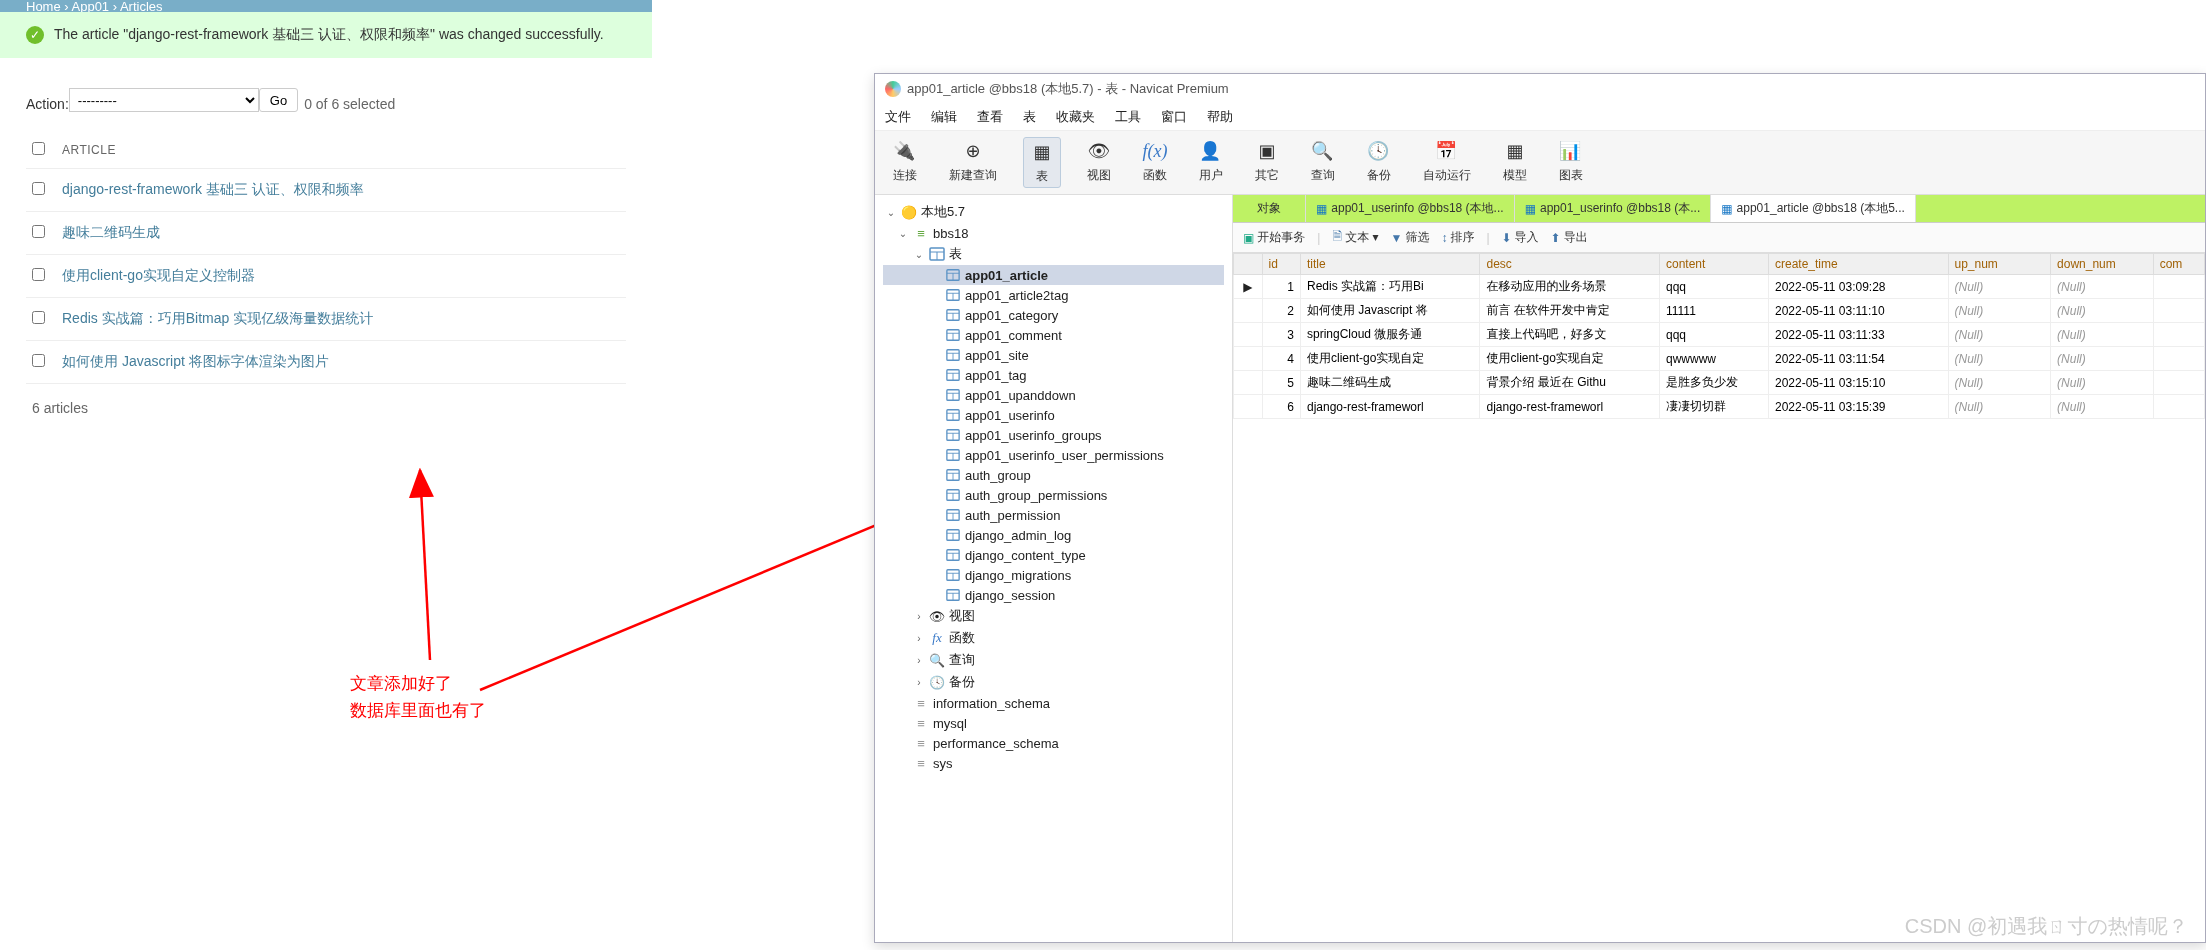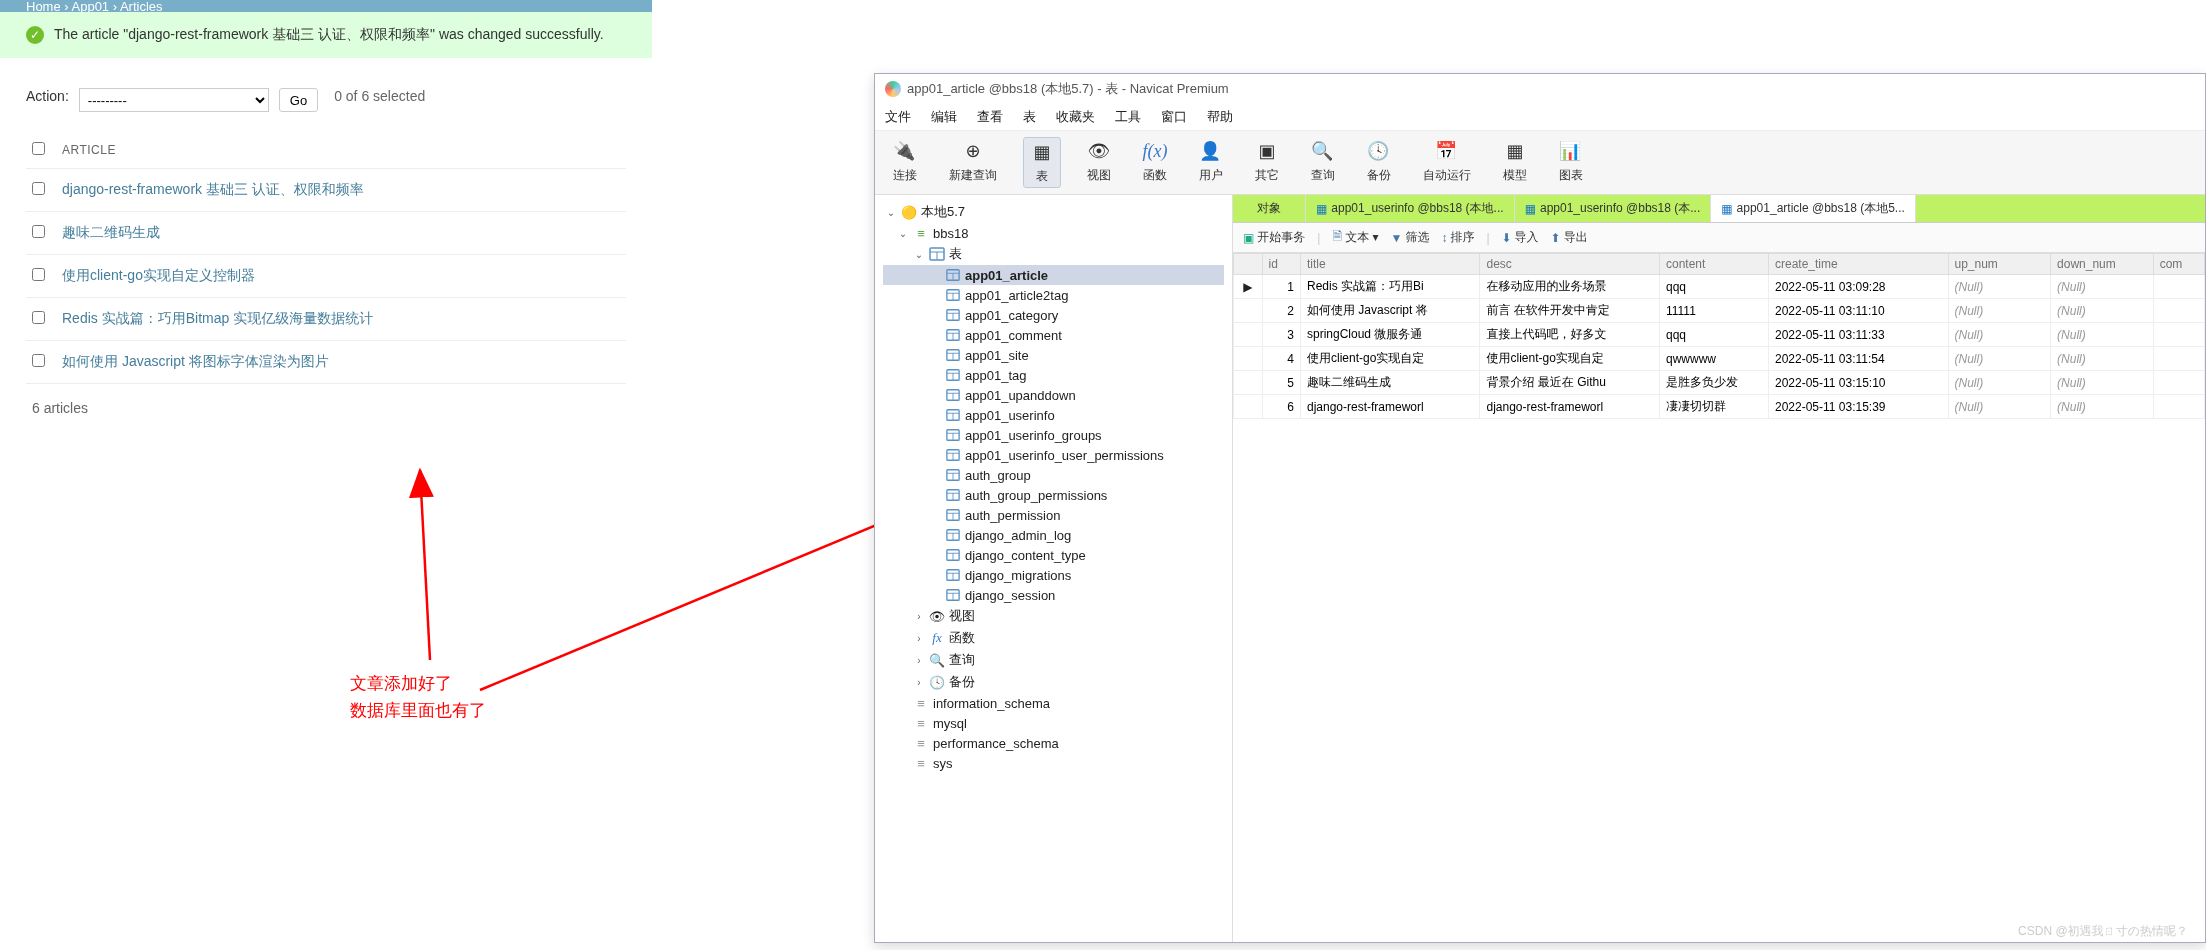--- a/index.html
+++ b/index.html
@@ -7,21 +7,21 @@
 
 
 .django { width: 652px; height: 950px; float: left; }
 .django-header { background: #79aec8; height: 12px; color: #fff; padding: 0 26px; font-size: 13px; display: flex; align-items: center; gap: 8px; overflow: hidden; }
 .success-bar { background: #dfd; padding: 14px 26px; color: #333; font-size: 14px; display: flex; align-items: center; gap: 10px; }
 .success-bar .check { width: 18px; height: 18px; border-radius: 50%; background: #70bf2b; color: #fff; display: inline-flex; align-items: center; justify-content: center; font-size: 12px; }
 .success-bar b { color: #333; font-weight: normal; }
 
 .django-content { padding: 30px 26px; }
 .django-content h1 { font-size: 24px; font-weight: 300; color: #333; margin-bottom: 30px; }
-.action-row { display: flex; align-items: flex-start; gap: 10px; color: #444; font-size: 14px; margin-bottom: 20px; }
+.action-row { display: flex; align-items: flex-end; color: #444; font-size: 14px; margin-bottom: 20px; }
 .action-row label { color: #333; }
 .action-row select { height: 24px; width: 190px; border: 1px solid #ccc; background: #fff; font-size: 13px; padding: 0 4px; }
 .action-row button { height: 24px; padding: 0 10px; border: 1px solid #ccc; background: #fff; cursor: pointer; border-radius: 3px; font-size: 13px; }
 .action-row .count { color: #666; font-size: 14px; margin-left: 6px; }
 
 .article-table { width: 100%; border-collapse: collapse; margin-top: 4px; }
 .article-table th { text-align: left; padding: 10px 6px; font-size: 12px; letter-spacing: 0.5px; color: #666; font-weight: 400; border-bottom: 1px solid #eee; }
 .article-table td { padding: 12px 6px; border-bottom: 1px solid #eee; vertical-align: middle; }
 .article-table td.chk { width: 30px; }
 .article-table a { color: #447e9b; text-decoration: none; font-size: 14px; }
@@ -64,27 +64,27 @@
 .nav-tabs .tab { padding: 5px 10px; display: flex; align-items: center; gap: 4px; border-right: 1px solid #ddd; cursor: pointer; color: #333; }
 .nav-tabs .tab.active { background: #fff; }
 .nav-tabs .tab .tico { color: #1576c5; font-size: 12px; }
 .nav-tabs .obj { padding: 5px 24px; }
 
 .nav-actionbar { background: #fafafa; padding: 4px 10px; display: flex; gap: 12px; align-items: center; font-size: 12px; color: #333; border-bottom: 1px solid #ddd; }
 .nav-actionbar .aitem { display: flex; align-items: center; gap: 3px; cursor: pointer; }
 
 .data-grid { flex: 1; overflow: auto; position: relative; }
 .data-grid table { border-collapse: collapse; font-size: 12px; width: 100%; }
-.data-grid th { background: #f0f0f0; border: 1px solid #ddd; padding: 3px 6px; text-align: left; font-weight: 400; color: #737373; position: sticky; top: 0; }
+.data-grid th { background: #f0f0f0; border: 1px solid #ddd; padding: 3px 6px; text-align: left; font-weight: 400; color: #a16207; position: sticky; top: 0; }
 .data-grid td { border: 1px solid #eee; padding: 3px 6px; white-space: nowrap; overflow: hidden; }
 .data-grid .rownum { text-align: right; padding-right: 6px; }
 .data-grid .null { color: #999; font-style: italic; }
 .data-grid .rowptr { width: 16px; text-align: center; color: #222; }
 
-.watermark { position: absolute; right: 18px; bottom: 10px; color: #ccc; font-size: 12px; }
+.watermark { position: absolute; right: 18px; bottom: 10px; color: #ccc; font-size: 20px; }
 
 
 .svg-table { fill: #5a92c5; }
 </style>
 </head>
 <body>
 
 <div class="django">
   <div class="django-header">
     <span>Home › App01 › Articles</span>

